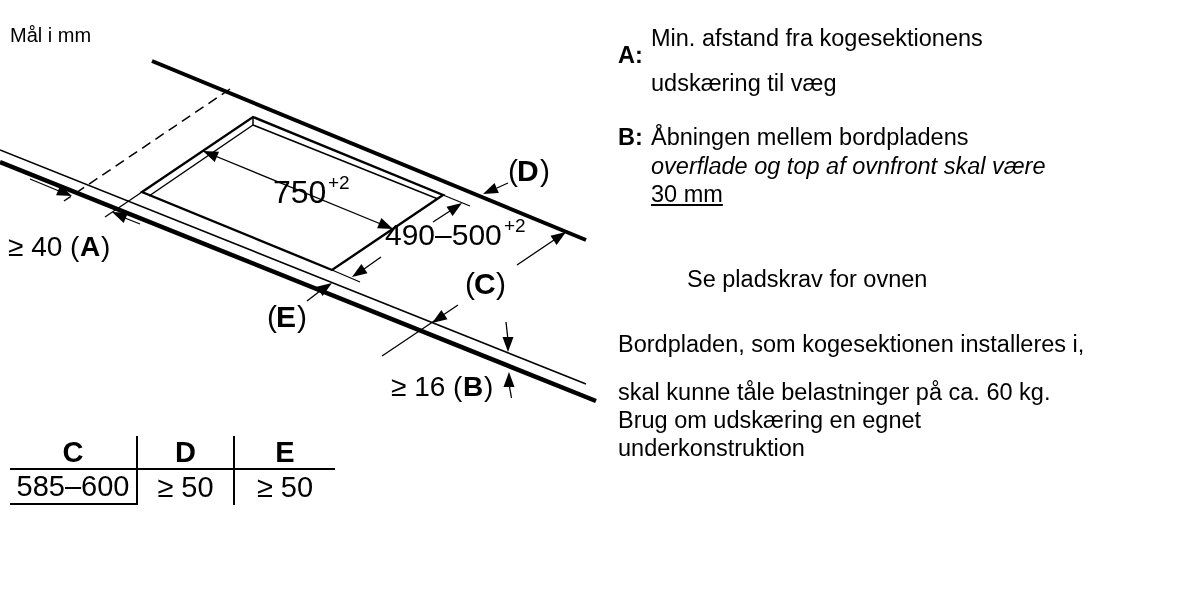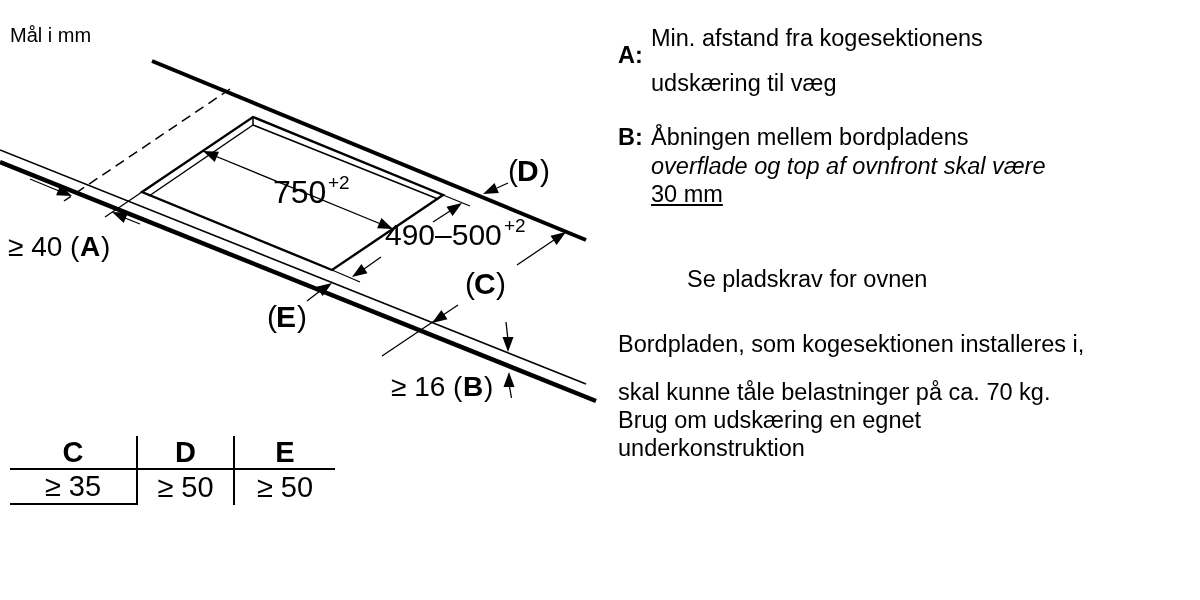--- a/index.html
+++ b/index.html
@@ -108,36 +108,36 @@
       <text x="267" y="327" font-size="30">(</text>
       <text x="276" y="327" font-size="30" font-weight="700">E</text>
       <text x="297" y="327" font-size="30">)</text>
     </g>
   </svg>
 
   <div id="dim-table">
     <div class="cell hd rule">C</div>
     <div class="cell hd rule mid">D</div>
     <div class="cell hd rule">E</div>
-    <div class="cell rule">≥ 35</div>
+    <div class="cell rule">585–600</div>
     <div class="cell mid">≥ 50</div>
     <div class="cell">≥ 50</div>
   </div>
 
   <div>
     <div class="abs note-line note-label" style="left:618px;top:44px;">A:</div>
     <div class="abs note-line" style="left:651px;top:27px;">Min. afstand fra kogesektionens</div>
     <div class="abs note-line" style="left:651px;top:72px;">udskæring til væg</div>
 
     <div class="abs note-line note-label" style="left:618px;top:126px;">B:</div>
     <div class="abs note-line" style="left:651px;top:126px;">Åbningen mellem bordpladens</div>
     <div class="abs note-line" style="left:651px;top:155px;font-style:italic;">overflade og top af ovnfront skal være</div>
     <div class="abs note-line" style="left:651px;top:183px;text-decoration:underline;">30 mm</div>
 
     <div class="abs note-line" style="left:651px;top:268px;margin-left:36px;">Se pladskrav for ovnen</div>
 
     <div class="abs note-line" style="left:618px;top:333px;">Bordpladen, som kogesektionen installeres i,</div>
-    <div class="abs note-line" style="left:618px;top:381px;">skal kunne tåle belastninger på ca. 70 kg.</div>
+    <div class="abs note-line" style="left:618px;top:381px;">skal kunne tåle belastninger på ca. 60 kg.</div>
     <div class="abs note-line" style="left:618px;top:409px;">Brug om udskæring en egnet</div>
     <div class="abs note-line" style="left:618px;top:437px;">underkonstruktion</div>
   </div>
 
 </div>
 
 </body></html>

